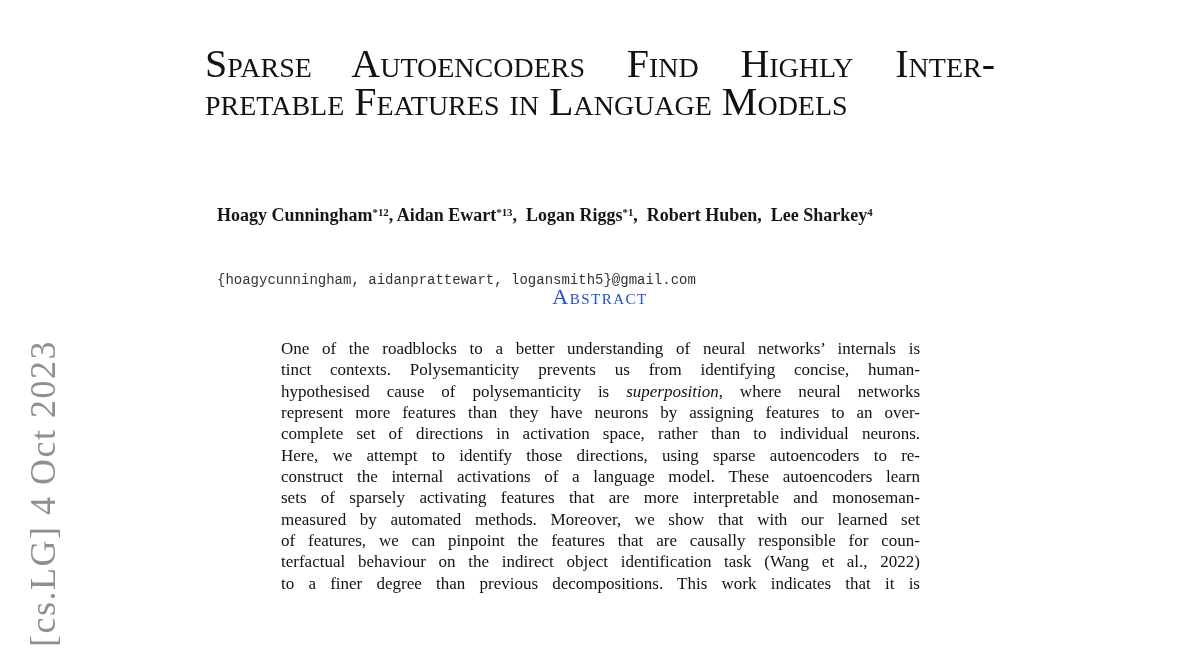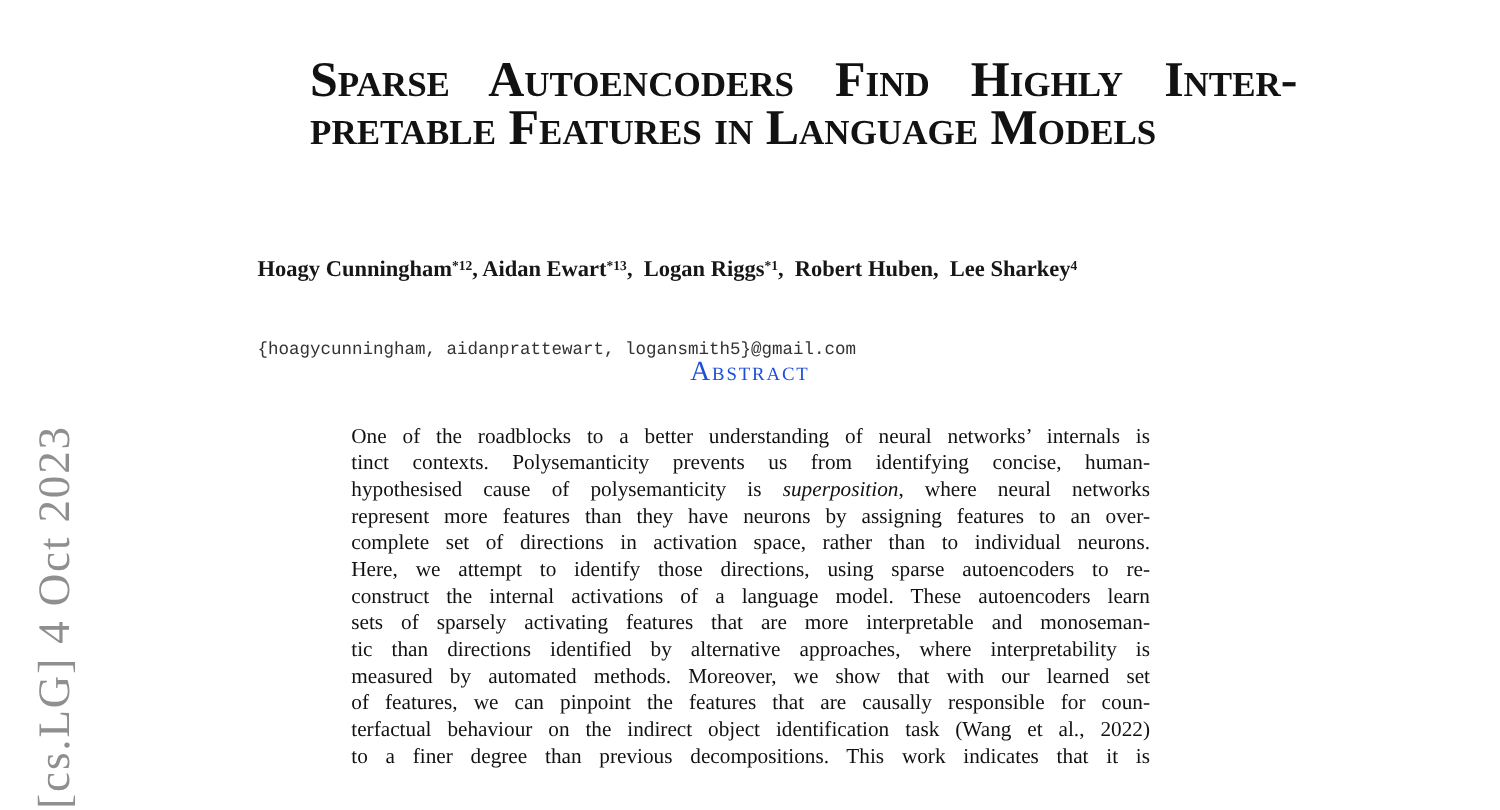--- a/index.html
+++ b/index.html
@@ -26,33 +26,32 @@
     color: #8f8f8f;
   }
 
   
   .title-block {
     position: absolute;
     left: 205px;
     top: 45px;
     width: 790px;
     font-variant: small-caps;
-    font-weight: 700;
+    font-weight: 400;
     font-size: 40px;
     line-height: 38px;
     color: #121212;
-    margin-left: 43px;
   }
   .title-line-1 { text-align: justify; text-align-last: justify; }
   .title-line-2 { text-align: left; }
 
   
   .authors-block {
     position: absolute;
-    left: 206px;
+    left: 217px;
     top: 162px;
     width: 760px;
     font-size: 18px;
     line-height: 21.5px;
     white-space: pre-wrap;
   }
   .author-line { font-weight: 700; }
   .affil-line { font-weight: 400; }
   .email-line {
     font-family: "Liberation Mono", "DejaVu Sans Mono", monospace;
@@ -118,20 +117,19 @@
 
   <div class="abstract-body">
       <div class="abs-line"><span>One of the roadblocks to a better understanding of neural networks’ internals is</span></div>
       <div class="abs-line"><span>tinct contexts. Polysemanticity prevents us from identifying concise, human-</span></div>
       <div class="abs-line"><span>hypothesised cause of polysemanticity is </span><em>superposition</em><span>, where neural networks</span></div>
       <div class="abs-line"><span>represent more features than they have neurons by assigning features to an over-</span></div>
       <div class="abs-line"><span>complete set of directions in activation space, rather than to individual neurons.</span></div>
       <div class="abs-line"><span>Here, we attempt to identify those directions, using sparse autoencoders to re-</span></div>
       <div class="abs-line"><span>construct the internal activations of a language model. These autoencoders learn</span></div>
       <div class="abs-line"><span>sets of sparsely activating features that are more interpretable and monoseman-</span></div>
-      <div class="abs-line"><span>tic than directions identified by alternative approaches, where interpretability is</span></div>
       <div class="abs-line"><span>measured by automated methods. Moreover, we show that with our learned set</span></div>
       <div class="abs-line"><span>of features, we can pinpoint the features that are causally responsible for coun-</span></div>
       <div class="abs-line"><span>terfactual behaviour on the indirect object identification task (Wang et al., 2022)</span></div>
       <div class="abs-line"><span>to a finer degree than previous decompositions. This work indicates that it is</span></div>
     </div>
 
 </div>
 
 </body></html>

